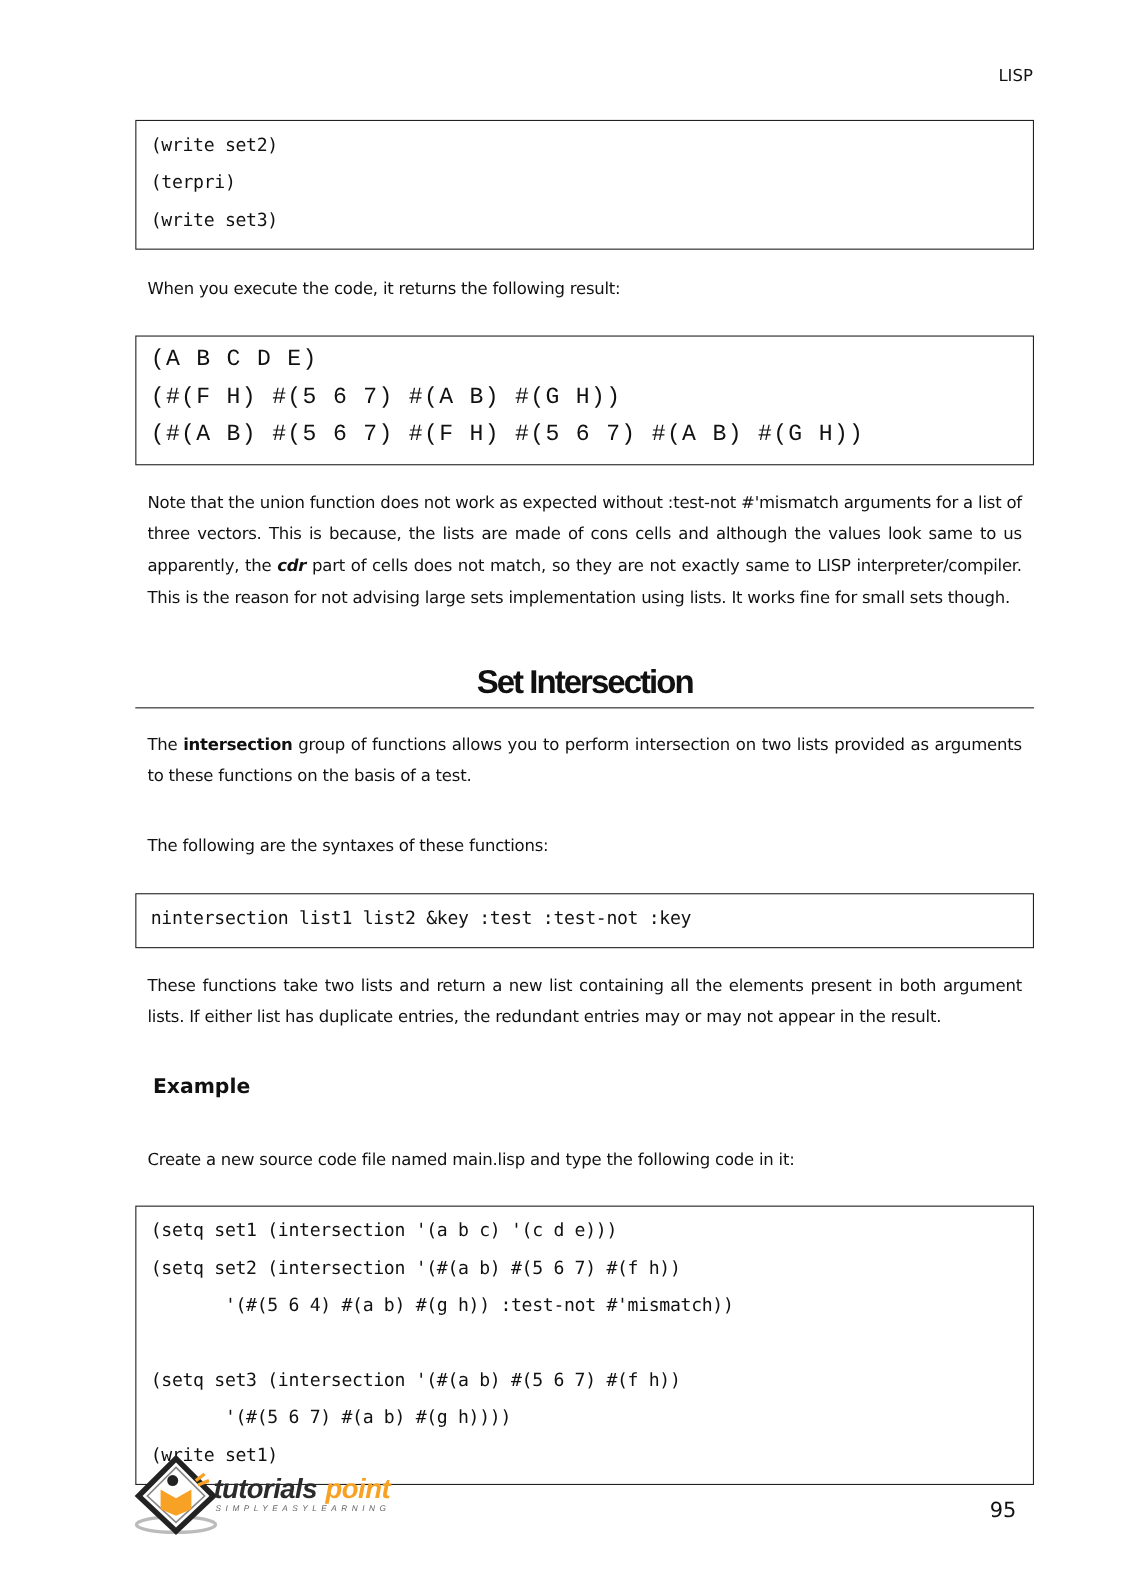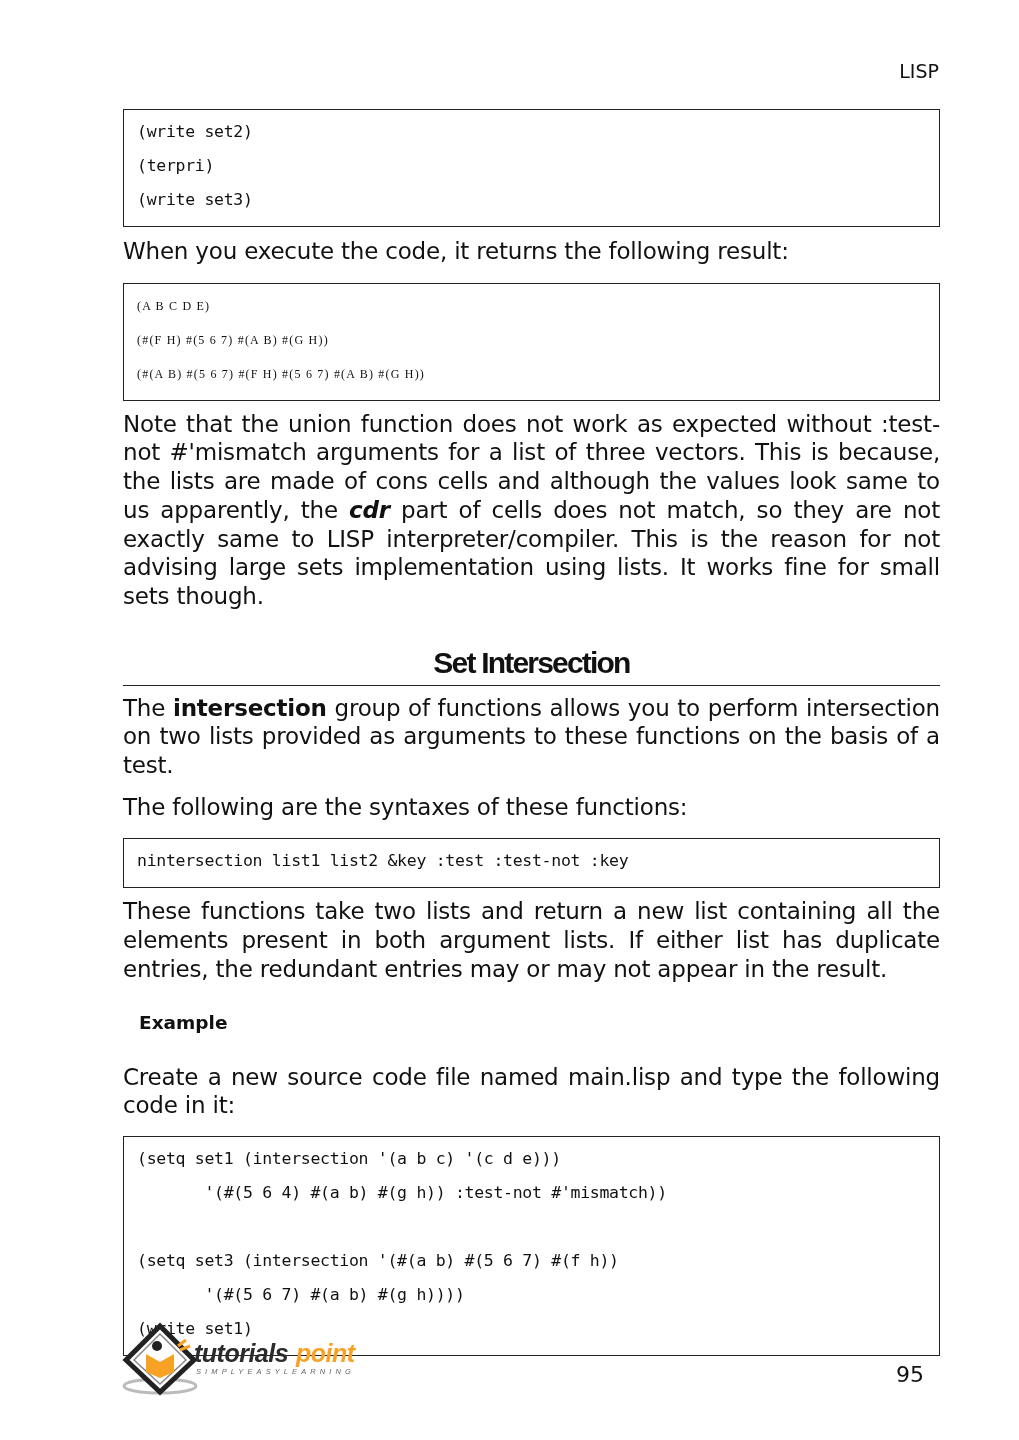--- a/index.html
+++ b/index.html
@@ -2,62 +2,62 @@
 <html><head>
   <meta charset="utf-8">
   <style>
     html, body { margin: 0; padding: 0; background: #ffffff; }
     body {
       width: 1019px; height: 1440px; position: relative; overflow: hidden;
       font-family: "DejaVu Sans", sans-serif; color: #111;
     }
     .header-title {
       position: absolute; right: 80px; top: 60px;
-      font-size: 19px; color: #111;
+      font-size: 15px; color: #111;
     }
     .content { position: absolute; left: 123px; width: 817px; top: 109px; }
     .codebox {
       border: 1px solid #222; padding: 8px 13px 6px 13px;
       font-family: "DejaVu Sans Mono", monospace; font-size: 16.5px; color: #111;
       letter-spacing: -0.3px;
     }
     .codebox .line { height: 34px; line-height: 28px; white-space: pre; }
     .codebox .line.blank { height: 34px; }
     .para {
-      font-size: 23px; line-height: 28.7px; text-align: justify;
-      margin: 0; letter-spacing: -0.2px;
+      font-size: 15px; line-height: 28.7px; text-align: justify;
+      margin: 11px; letter-spacing: -0.2px;
     }
     .gap-s { height: 10px; }
     .h2 {
       font-family: "Liberation Sans", sans-serif; font-weight: bold; font-size: 30px;
       letter-spacing: -1.8px; margin: 0; padding-bottom: 4px;
       border-bottom: 1px solid #222; line-height: 36px; text-align: center;
     }
     .subhead { font-weight: bold; font-size: 18.5px; margin: 16px; }
     .footer-logo { position: absolute; left: 120px; top: 1320px; width: 250px; height: 80px; font-style: italic; }
-    .page-num { position: absolute; right: 95px; top: 1362px; font-size: 22px; }
+    .page-num { position: absolute; right: 95px; top: 1362px; font-size: 19px; }
   </style>
 </head>
 <body>
 
 <div class="header-title">LISP</div>
 
 <div class="content">
 
   <div class="codebox">
     <div class="line">(write set2)</div>
     <div class="line">(terpri)</div>
     <div class="line">(write set3)</div>
   </div>
 
   <div class="gap-s"></div>
   <p class="para">When you execute the code, it returns the following result:</p>
   <div style="height:17px"></div>
 
-  <div class="codebox" style="font-family:Liberation Serif, serif; font-size:12px; letter-spacing:1.2px;">
+  <div class="codebox" style="font-family:Liberation Mono, monospace; font-size:21px; letter-spacing:1.2px;">
     <div class="line">(A B C D E)</div>
     <div class="line">(#(F H) #(5 6 7) #(A B) #(G H))</div>
     <div class="line">(#(A B) #(5 6 7) #(F H) #(5 6 7) #(A B) #(G H))</div>
   </div>
 
   <div style="height:9px"></div>
   <p class="para"><span>Note that the union function does not work as expected without :test-not #'mismatch arguments for a list of three vectors. This is because, the lists are made of cons cells and although the values look same to us apparently, the </span><b><i>cdr</i></b><span> part of cells does not match, so they are not exactly same to LISP interpreter/compiler. This is the reason for not advising large sets implementation using lists. It works fine for small sets though.</span></p>
 
   <div style="height:34px"></div>
   <h2 class="h2">Set Intersection</h2>
@@ -78,20 +78,21 @@
 
   <div style="height:12px"></div>
   <p class="subhead">Example</p>
 
   <div style="height:14px"></div>
   <p class="para">Create a new source code file named main.lisp and type the following code in it:</p>
 
   <div style="height:16px"></div>
   <div class="codebox">
     <div class="line">(setq set1 (intersection '(a b c) '(c d e)))</div>
+    <div class="line">(setq set2 (intersection '(#(a b) #(5 6 7) #(f h))</div>
     <div class="line">       '(#(5 6 4) #(a b) #(g h)) :test-not #'mismatch))</div>
     <div class="line blank"></div>
     <div class="line">(setq set3 (intersection '(#(a b) #(5 6 7) #(f h))</div>
     <div class="line">       '(#(5 6 7) #(a b) #(g h))))</div>
     <div class="line">(write set1)</div>
   </div>
 </div>
 
 <div class="footer-logo">
   <svg width="250" height="80" viewBox="0 0 250 80">

